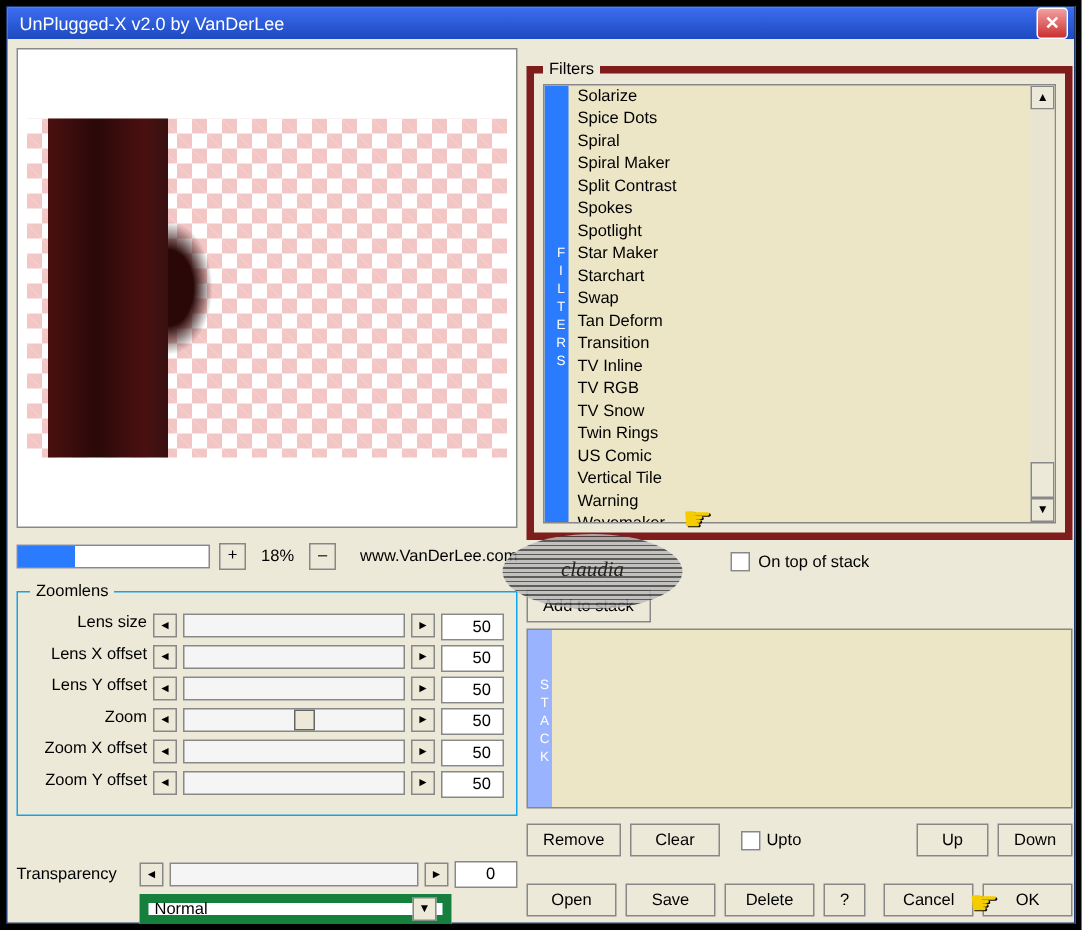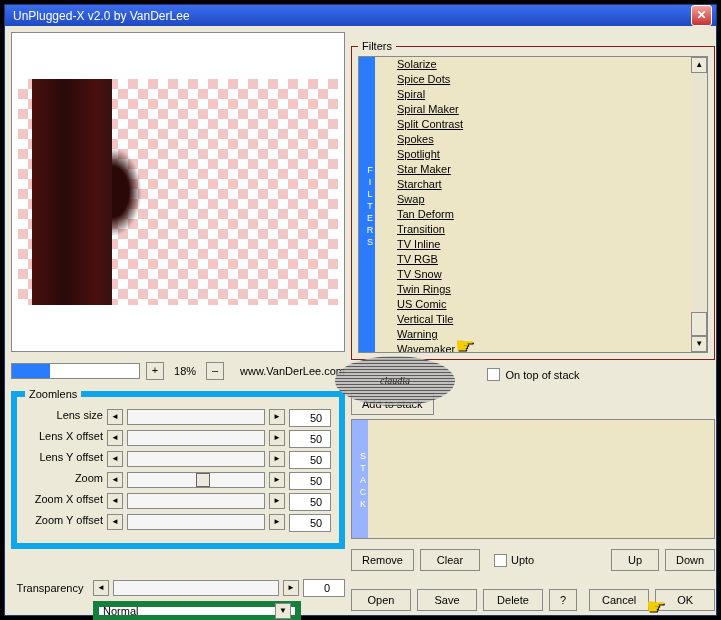--- a/index.html
+++ b/index.html
@@ -115,21 +115,21 @@
   background: #ece9d8;
   border: 1px solid #888;
   text-align: center;
   line-height: 14px;
   cursor: pointer;
 }
 .pct { width: 30px; text-align: center; }
 .url { color: #000; margin-left: 10px; }
 
 fieldset {
-  border: 6px solid #0ea5e9;
+  border: 1px solid #0ea5e9;
   margin-top: 8px;
   padding: 6px 8px 8px;
 }
 legend { font-size: 11px; padding: 0 4px; }
 
 .slider-row {
   display: flex;
   align-items: flex-start;
   gap: 4px;
   margin: 3px 0;
@@ -168,41 +168,41 @@
   line-height: 16px;
   font-size: 11px;
 }
 
 .trans-row {
   margin-top: 30px;
   display: flex;
   align-items: center;
   gap: 4px;
 }
-.trans-row .lbl { width: 78px; text-align: center; }
+.trans-row .lbl { width: 78px; text-align: left; }
 .dropdown {
   height: 20px;
   border: 6px solid #15803d;
   background: #fff;
   padding: 0 4px;
   display: flex;
   align-items: center;
   justify-content: space-between;
 }
 .dropdown .dd-arrow {
   width: 16px; height: 16px;
   background: #ece9d8;
   border: 1px solid #888;
   text-align: center;
   font-size: 8px;
   line-height: 13px;
 }
 
 .filters-group {
-  border: 1px solid #7f1d1d;
+  border: 5px solid #7f1d1d;
   flex: 1;
   display: flex;
   flex-direction: column;
   padding: 4px 6px 6px;
   max-height: 320px;
 }
 .filters-list {
   flex: 1;
   display: flex;
   border: 1px solid #888;
@@ -219,25 +219,24 @@
   text-align: center;
   font-size: 9px;
   letter-spacing: 2px;
   padding-top: 4px;
 }
 .filters-items {
   flex: 1;
   overflow: hidden;
 }
 .filter-item {
-  padding: 0 22px;
+  padding: 0 6px;
   height: 15px;
   line-height: 15px;
   cursor: pointer;
-  text-decoration: underline;
 }
 .scroll-v {
   width: 16px;
   background: #ece9d8;
   display: flex;
   flex-direction: column;
 }
 .scroll-v .arrow-btn { width: 100%; }
 .scroll-v .area { flex: 1; background: #e8e4d0; position: relative; }
 .scroll-v .knob {
@@ -300,21 +299,21 @@
   position: absolute;
   left: 330px;
   top: 330px;
   width: 120px;
   height: 50px;
   pointer-events: none;
   opacity: 0.85;
   background: repeating-linear-gradient(0deg,#444 0,#444 1px,#bbb 1px,#bbb 3px);
   border-radius: 50%;
   font-family: cursive;
-  font-size: 10px;
+  font-size: 14px;
   color: #000;
   text-align: center;
   line-height: 50px;
   font-style: italic;
 }
 
 .pointer-hand {
   position: absolute;
   width: 28px;
   height: 20px;

